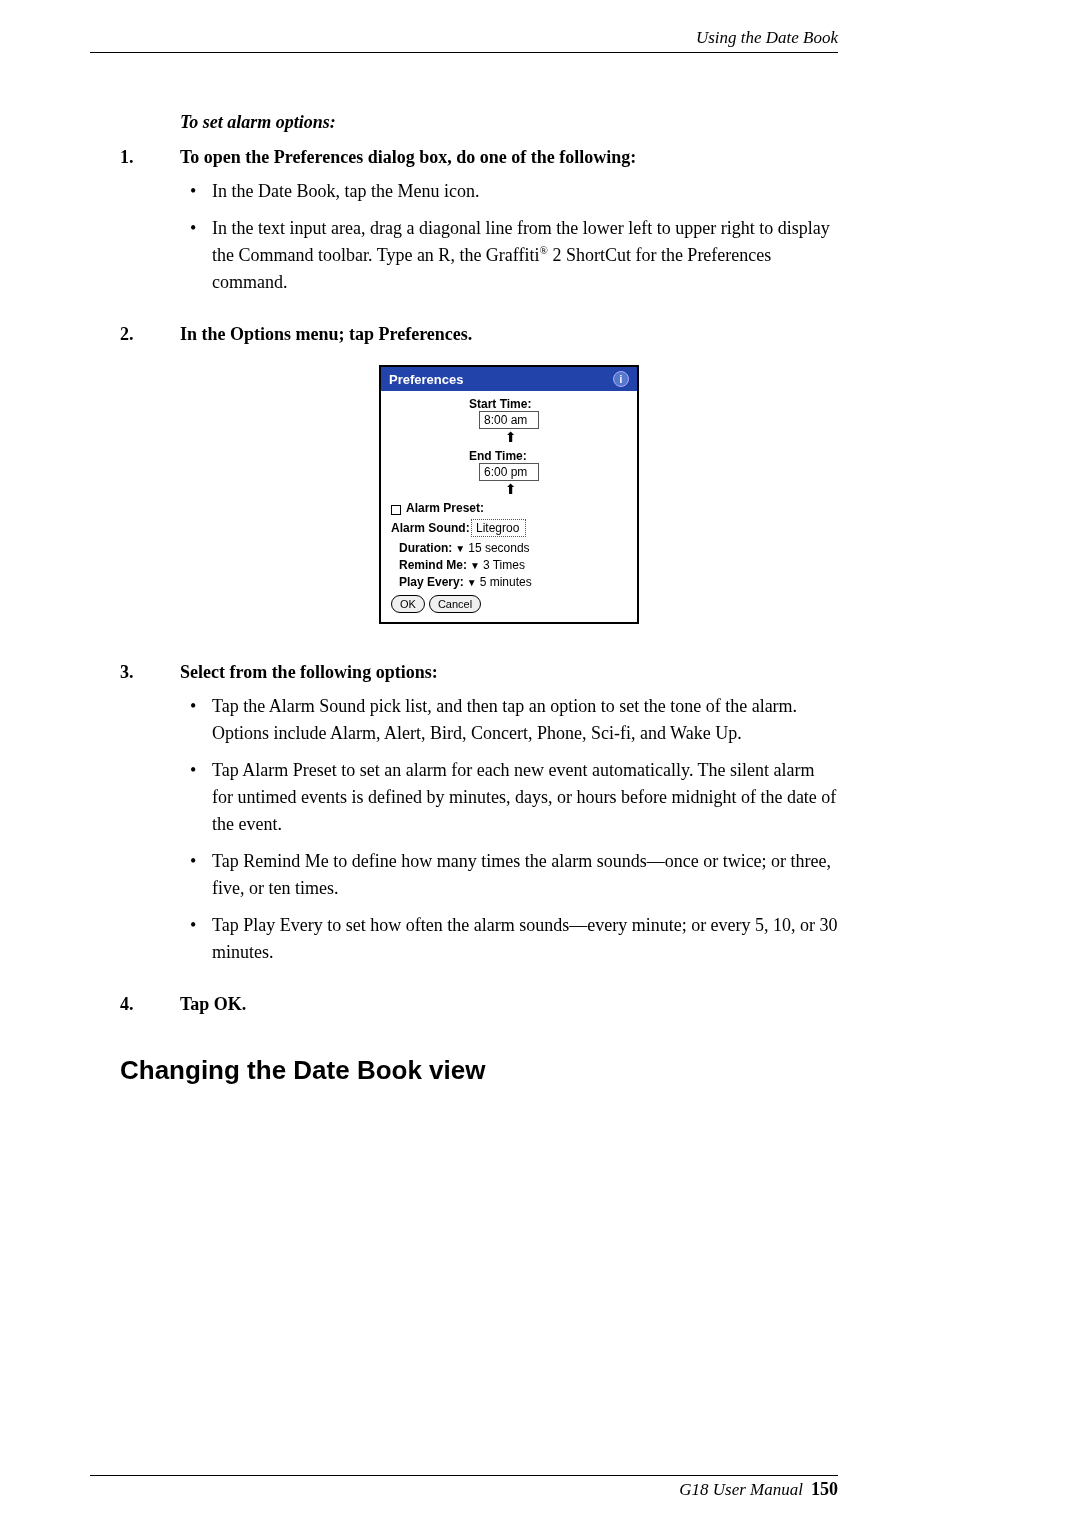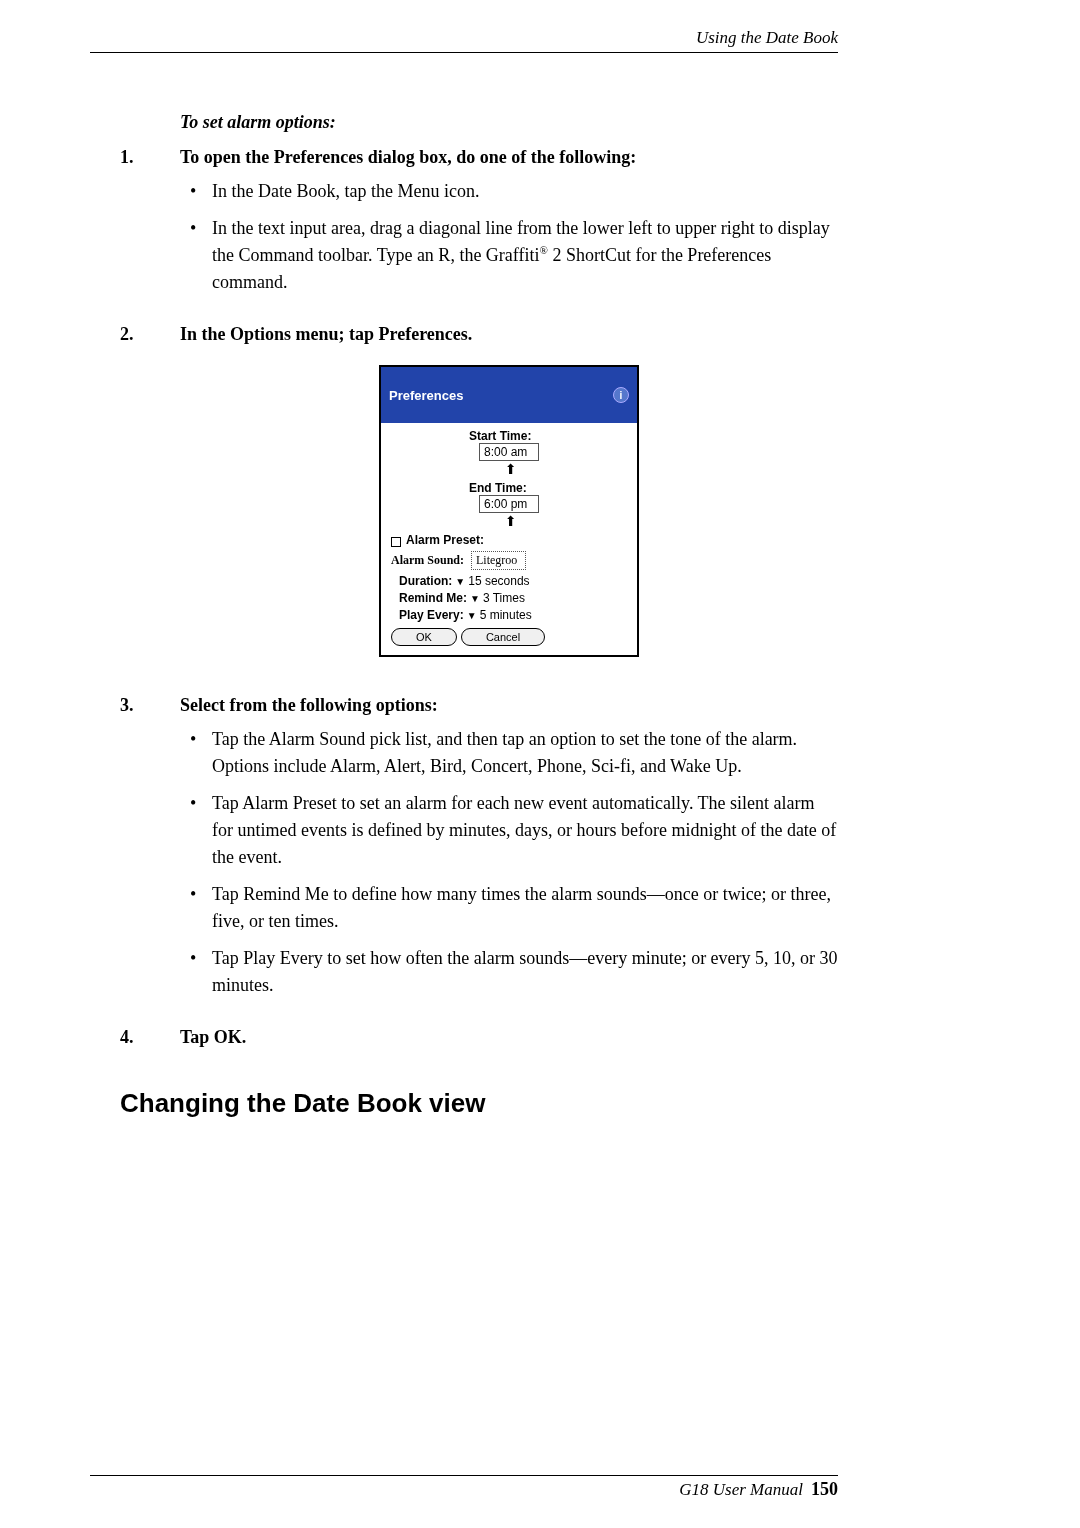--- a/index.html
+++ b/index.html
@@ -107,21 +107,21 @@
       border: 2px solid #000;
       width: 260px;
       background: #fff;
       font-family: Arial, Helvetica, sans-serif;
       font-size: 12px;
     }
 
     .dialog-titlebar {
       background: #2244aa;
       color: #fff;
-      padding: 20px 8px;
+      padding: 4px 8px;
       display: flex;
       justify-content: space-between;
       align-items: center;
       font-weight: bold;
       font-size: 13px;
     }
 
     .dialog-titlebar-icon {
       width: 16px;
       height: 16px;
@@ -179,21 +179,20 @@
       height: 10px;
       border: 1px solid #000;
       margin-right: 5px;
       display: inline-block;
     }
 
     .dialog-alarm-sound-row {
       display: flex;
       align-items: center;
       margin-bottom: 4px;
-      font-family: Liberation Serif, serif;
     }
 
     .dialog-dotted-field {
       border: 1px dotted #555;
       padding: 1px 4px;
       min-width: 55px;
       font-size: 12px;
       background: #fff;
     }
 
@@ -216,21 +215,21 @@
 
     .dialog-buttons {
       display: flex;
       gap: 4px;
       margin-top: 6px;
       margin-bottom: 3px;
     }
 
     .dialog-btn {
       border: 1px solid #000;
-      padding: 2px 24px;
+      padding: 2px 8px;
       font-size: 11px;
       border-radius: 10px;
       background: #f0f0f0;
       cursor: pointer;
     }
 
     
     .section-h2 {
       font-size: 26px;
       font-weight: bold;

